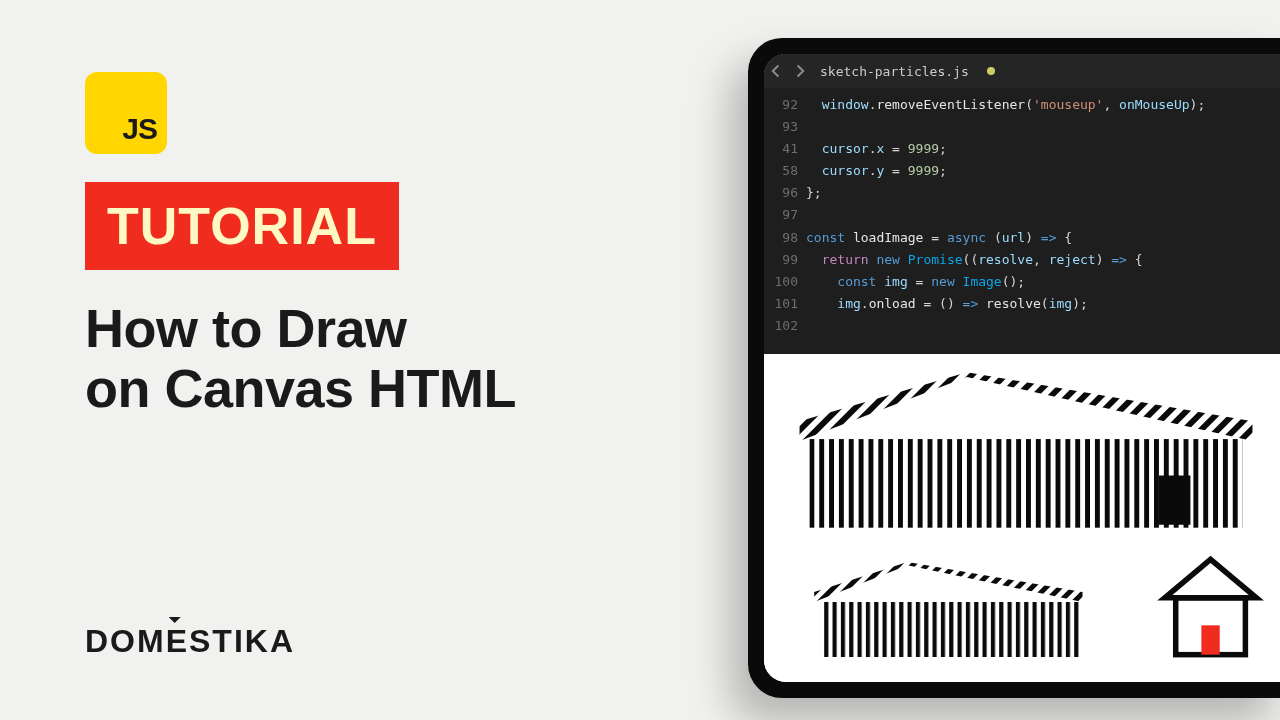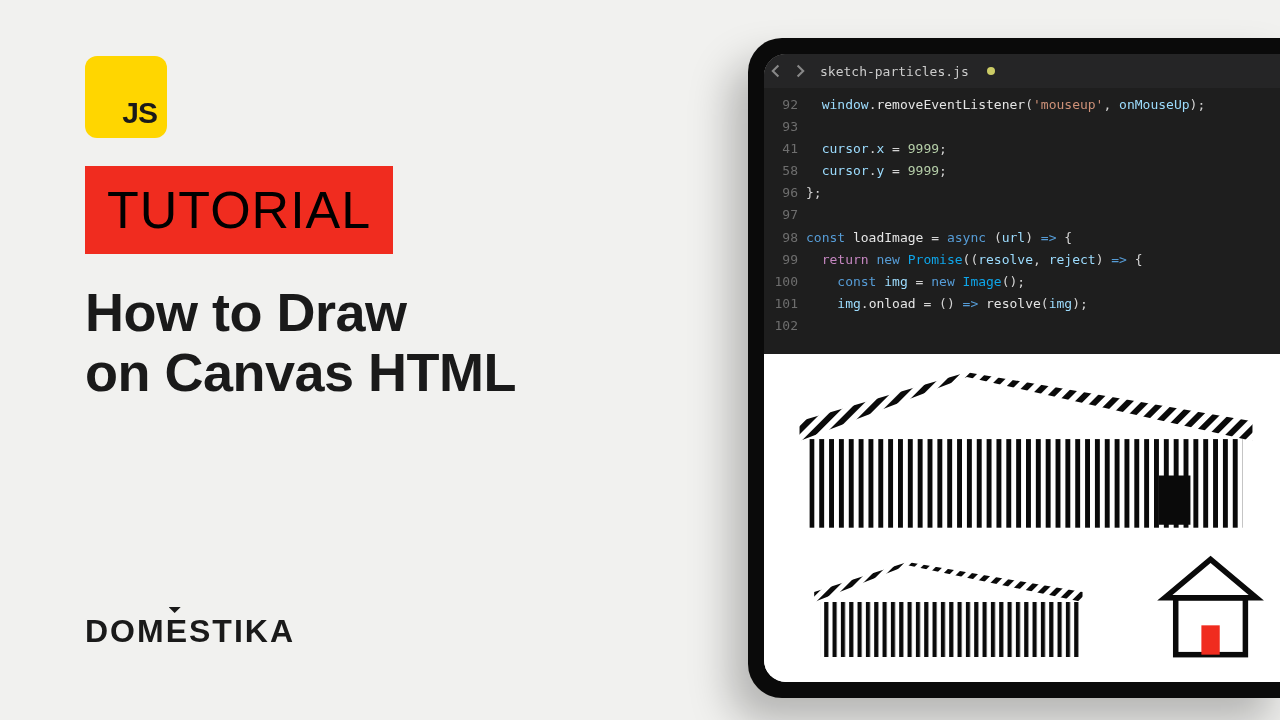--- a/index.html
+++ b/index.html
@@ -2,25 +2,25 @@
 <html><head>
 <meta charset="utf-8">
 <style>
 * { margin:0; padding:0; box-sizing:border-box; }
 body {
   width:1280px; height:720px;
   background:#f1f1ef;
   font-family:-apple-system,BlinkMacSystemFont,"Segoe UI",Helvetica,Arial,sans-serif;
   position:relative; overflow:hidden;
 }
-.left{position:absolute;left:85px;top:56px;width:520px;}
+.left{position:absolute;left:85px;top:72px;width:520px;}
 .js-logo{width:82px;height:82px;background:#ffd600;border-radius:12px;display:flex;align-items:flex-end;justify-content:flex-end;padding:8px 10px;font-weight:800;font-size:30px;color:#1a1a1a;letter-spacing:-1px;}
-.badge{margin-top:28px;background:#f02c1f;color:#000000;padding:14px 22px;display:inline-block;font-weight:400;font-size:52px;letter-spacing:1px;}
+.badge{margin-top:28px;background:#f02c1f;color:#fef9c3;padding:14px 22px;display:inline-block;font-weight:700;font-size:52px;letter-spacing:1px;}
 .title{margin-top:28px;color:#1a1a1a;font-size:54px;font-weight:700;line-height:1.12;letter-spacing:-0.5px;}
-.brand{position:absolute;left:85px;bottom:70px;color:#1a1a1a;font-size:32px;font-weight:800;letter-spacing:2px;display:flex;align-items:center;}
+.brand{position:absolute;left:85px;bottom:60px;color:#1a1a1a;font-size:32px;font-weight:800;letter-spacing:2px;display:flex;align-items:center;}
 .brand .caron{position:relative;}
 .brand .caron::before{content:"";position:absolute;left:3px;top:-6px;width:12px;height:6px;background:#1a1a1a;clip-path:polygon(0 0,100% 0,50% 100%);}
 
 .tablet{position:absolute;right:-8px;top:38px;width:540px;height:660px;background:#0a0a0a;border-radius:34px 0 0 34px;padding:16px 0 16px 16px;box-shadow:-18px 24px 40px rgba(0,0,0,0.25);}
 .screen{width:100%;height:100%;background:#fff;border-radius:22px 0 0 22px;overflow:hidden;display:flex;flex-direction:column;}
 .editor{flex:0 0 300px;background:#1e1e1e;color:#d4d4d4;font-family:Menlo,Consolas,monospace;font-size:13px;display:flex;flex-direction:column;}
 .tabbar{height:34px;background:#252526;display:flex;align-items:center;padding:0 6px;gap:8px;}
 .chev{width:14px;height:14px;display:inline-block;color:#888;}
 .tabname{color:#ccc;font-size:13px;margin-left:6px;}
 .dot{width:8px;height:8px;border-radius:50%;background:#cccc66;margin-left:10px;}

